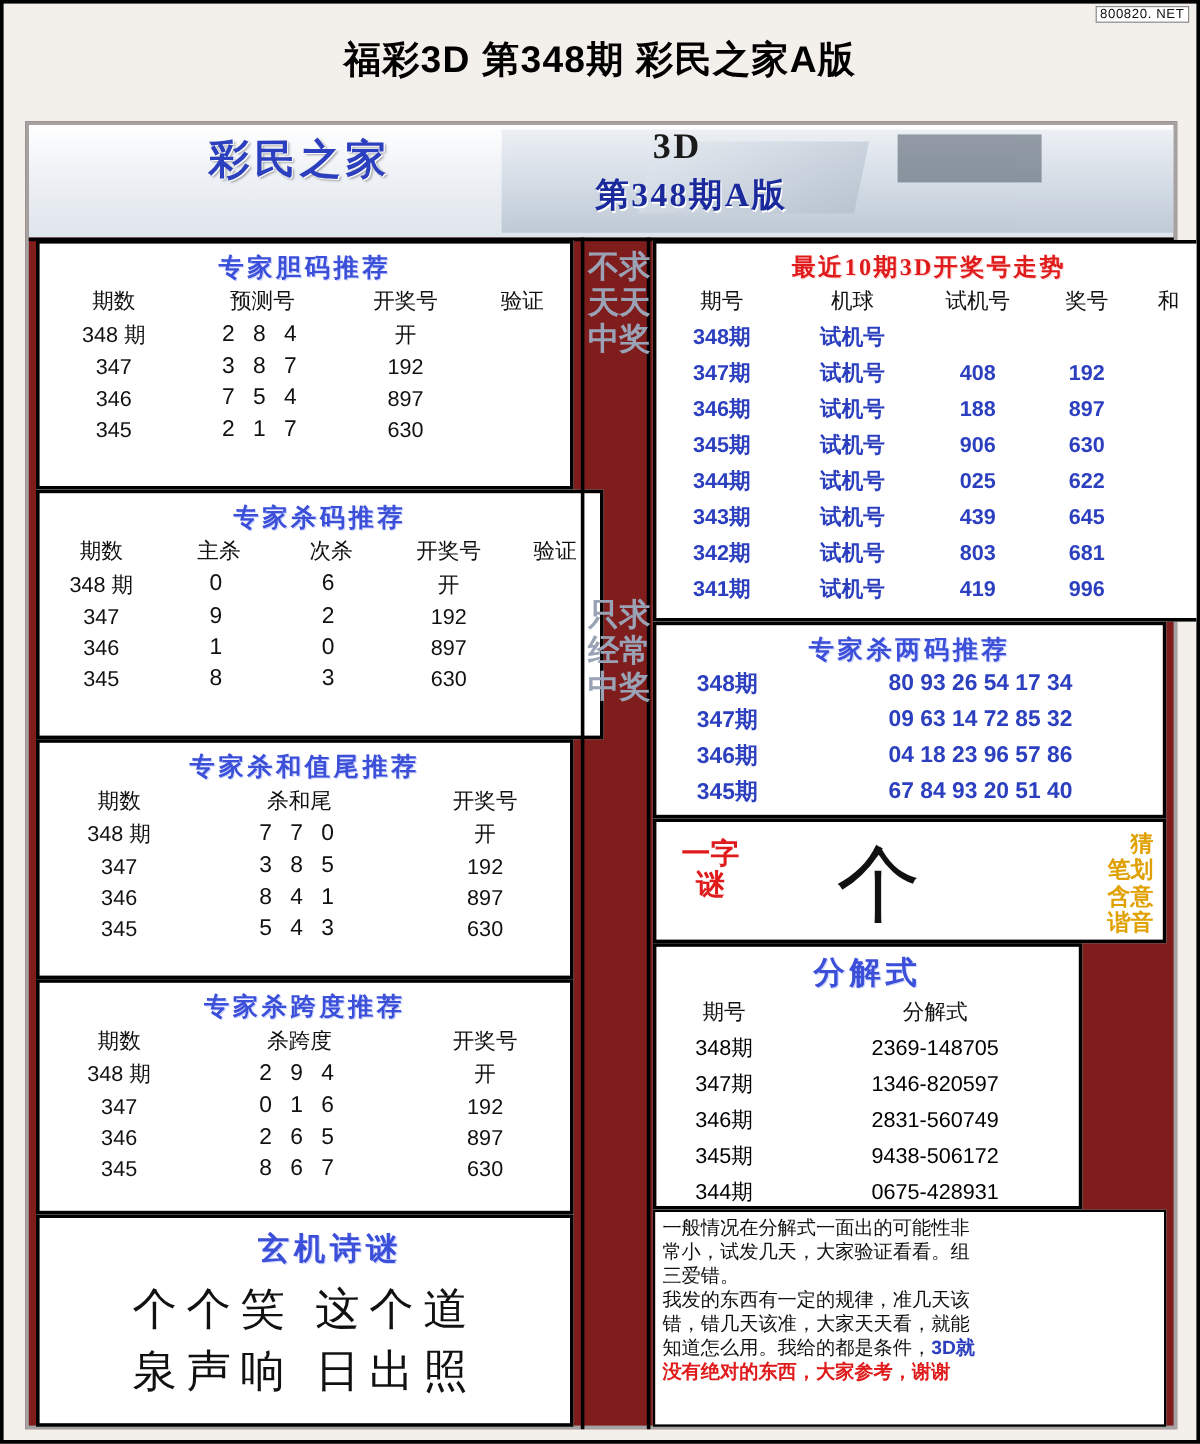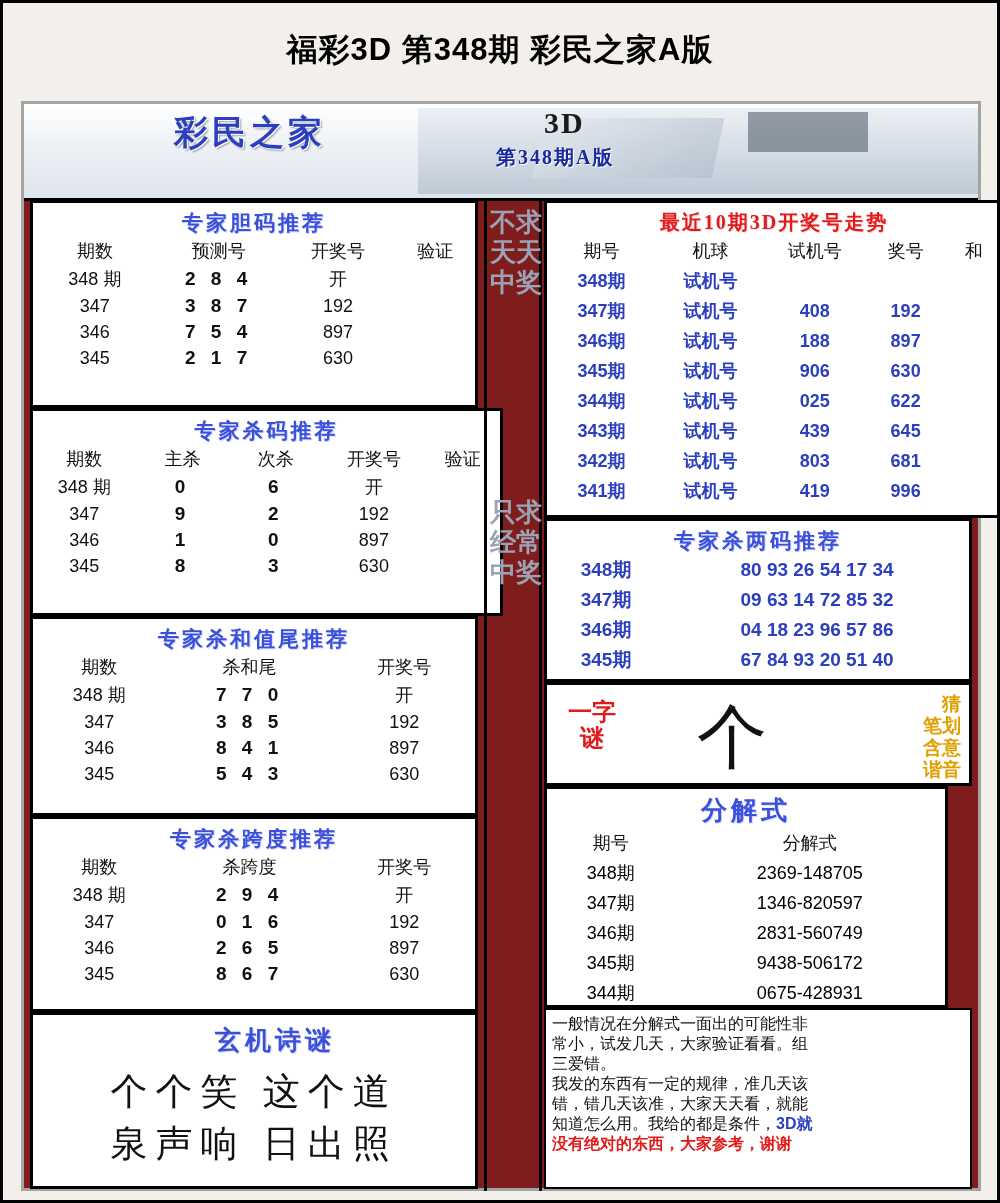--- a/index.html
+++ b/index.html
@@ -9,52 +9,55 @@
   .watermark{position:absolute;top:2px;right:6px;font-size:11px;color:#111;background:#fff;border:1px solid #888;padding:0 3px;letter-spacing:.5px;}
   .title{position:absolute;top:26px;left:0;width:100%;text-align:center;font-size:31px;font-weight:bold;color:#000;letter-spacing:1px;}
   .frame{position:absolute;top:98px;left:18px;width:960px;height:1090px;border:3px solid #a3a3a3;background:#7f1d1d;box-sizing:border-box;}
   
   .banner{position:absolute;top:0;left:0;width:954px;height:94px;background:linear-gradient(180deg,#ffffff 0%,#eef1f5 45%,#dfe5ec 100%);overflow:hidden;border-bottom:3px solid #000;}
   .banner .photo{position:absolute;right:0;top:4px;width:560px;height:86px;background:linear-gradient(180deg,#e9eef3 0%,#cfd8e2 55%,#b9c5d2 100%);opacity:.85;}
   .banner .photo:after{content:"";position:absolute;left:120px;top:10px;width:180px;height:60px;background:linear-gradient(135deg,#dfe6ee,#aab7c6);transform:skewX(-12deg);opacity:.7;}
   .banner .photo:before{content:"";position:absolute;left:330px;top:4px;width:120px;height:40px;background:#2b3a4a;opacity:.55;}
   .b-title{position:absolute;left:150px;top:6px;font-size:34px;font-weight:bold;color:#2b3fbf;letter-spacing:4px;text-shadow:1px 1px 0 #fff,2px 2px 2px rgba(0,0,0,.35);font-family:"Liberation Serif","DejaVu Serif",serif;}
   .b-3d{position:absolute;left:520px;top:2px;font-size:30px;font-weight:bold;color:#1a1a1a;letter-spacing:2px;font-family:"Liberation Serif","DejaVu Serif",serif;}
-  .b-issue{position:absolute;left:472px;top:40px;font-size:20px;font-weight:bold;color:#1a2a9c;letter-spacing:2px;text-shadow:1px 1px 0 #fff;font-family:"Liberation Serif","DejaVu Serif",serif;}
+  .b-issue{position:absolute;left:472px;top:40px;font-size:28px;font-weight:bold;color:#1a2a9c;letter-spacing:2px;text-shadow:1px 1px 0 #fff;font-family:"Liberation Serif","DejaVu Serif",serif;}
   
   .left{position:absolute;left:0;top:94px;width:460px;height:993px;}
   .mid{position:absolute;left:460px;top:94px;width:58px;height:993px;border-left:3px solid #000;border-right:3px solid #000;box-sizing:border-box;}
   .right{position:absolute;left:518px;top:94px;width:436px;height:993px;}
   .box{border:3px solid #000;box-sizing:border-box;position:absolute;background:#fff;}
   .hdr{text-align:center;font-weight:bold;color:#3b4fd8;font-size:21px;letter-spacing:3px;text-shadow:1px 1px 0 #cfd6ff;font-family:"Liberation Serif","DejaVu Serif",serif;}
   .hdr.red{color:#e01b1b;text-shadow:1px 1px 0 #ffd6d6;}
   table{border-collapse:collapse;width:100%;font-size:18px;}
   td{padding:2px 0;}
   .c{text-align:center;}
   .lbl{color:#111;font-size:18px;}
-  .num{color:#111;font-size:19px;letter-spacing:5px;font-weight:bold;}
+  .num{color:#111;font-size:19px;letter-spacing:5px;}
   .mid-txt{position:absolute;left:0;top:10px;width:58px;text-align:center;font-size:26px;font-weight:bold;color:#9aa3b5;line-height:30px;font-family:"Liberation Serif","DejaVu Serif",serif;letter-spacing:0;}
   
   .rt{width:100%;font-size:18px;border-collapse:collapse;}
   .rt td{padding:3px 0;}
   .blue{color:#2b3fbf;font-weight:bold;}
   .kill2 td{color:#2b3fbf;font-weight:bold;font-size:19px;}
   .riddle-left{position:absolute;left:10px;top:14px;width:70px;text-align:center;font-size:24px;font-weight:bold;color:#e01b1b;line-height:26px;font-family:"Liberation Serif","DejaVu Serif",serif;}
   .riddle-char{position:absolute;left:150px;top:6px;font-size:70px;color:#111;font-family:"Liberation Serif","DejaVu Serif",serif;}
   .riddle-right{position:absolute;right:8px;top:8px;width:120px;font-size:19px;color:#e0a000;font-weight:bold;line-height:22px;text-align:right;}
   .poem{text-align:center;font-size:37px;letter-spacing:8px;color:#111;font-family:"Liberation Serif","DejaVu Serif",serif;line-height:52px;}
   .note{font-size:16px;line-height:20px;color:#111;padding:4px 6px;}
   .note .red{color:#e01b1b;font-weight:bold;}
   .note .blue3d{color:#2b3fbf;font-weight:bold;}
   .fenjie td{font-size:18px;padding:3px 0;}
 </style>
 </head>
 <body>
 
 <div class="page">
+  <div class="topbar">
+    <div class="watermark">800820. NET</div>
+  </div>
   <div class="title">福彩3D 第348期 彩民之家A版</div>
 
   <div class="frame">
 
     <div class="banner">
       <div class="photo"></div>
       <div class="b-title">彩民之家</div>
       <div class="b-3d">3D</div>
       <div class="b-issue">第348期A版</div>
     </div>
@@ -324,21 +327,21 @@
         </div>
         <div class="riddle-char">个</div>
         <div class="riddle-right">
           <div>猜</div>
           <div>笔划</div>
           <div>含意</div>
           <div>谐音</div>
         </div>
       </div>
 
-      <div class="box" style="left:2px;top:588px;width:404px;height:222px;">
+      <div class="box" style="left:2px;top:588px;width:358px;height:222px;">
         <div class="hdr" style="margin-top:4px;font-size:26px;letter-spacing:4px;">分解式</div>
         <table class="fenjie">
           <tbody>
               <tr>
             <td class="c lbl" style="width:32%">期号</td>
             <td class="c lbl">分解式</td>
           </tr>
           <tr>
             <td class="c">348期</td>
             <td class="c">2369-148705</td>

